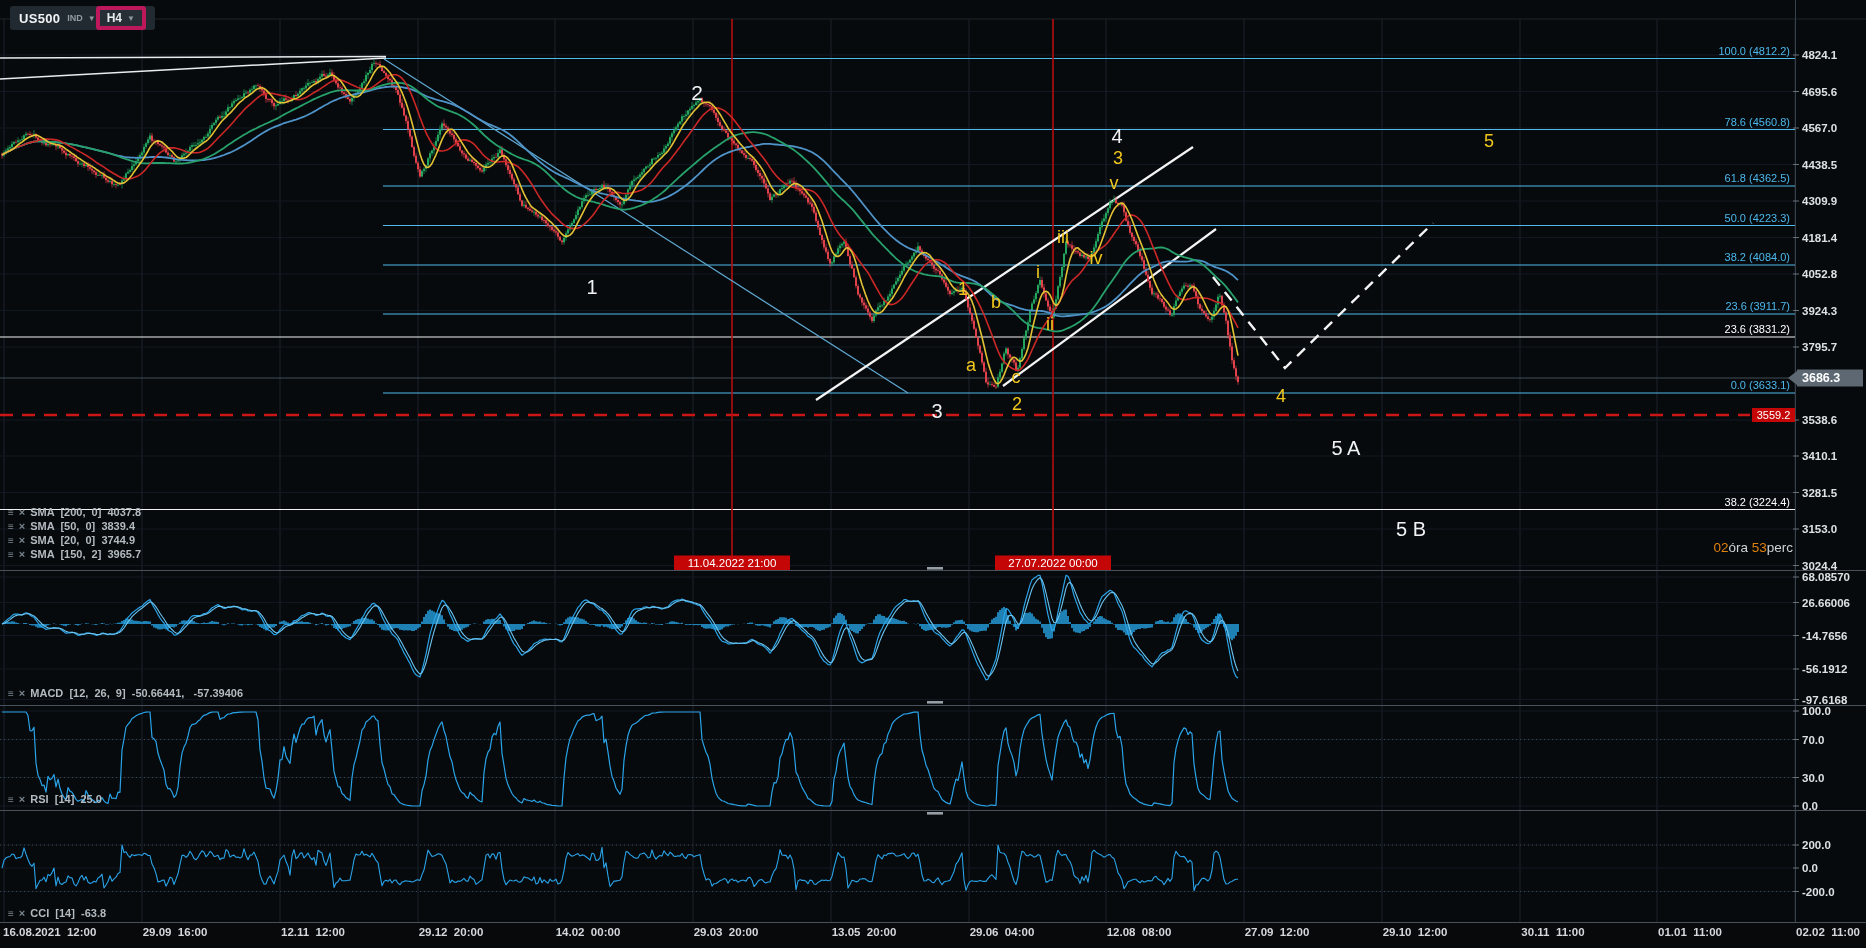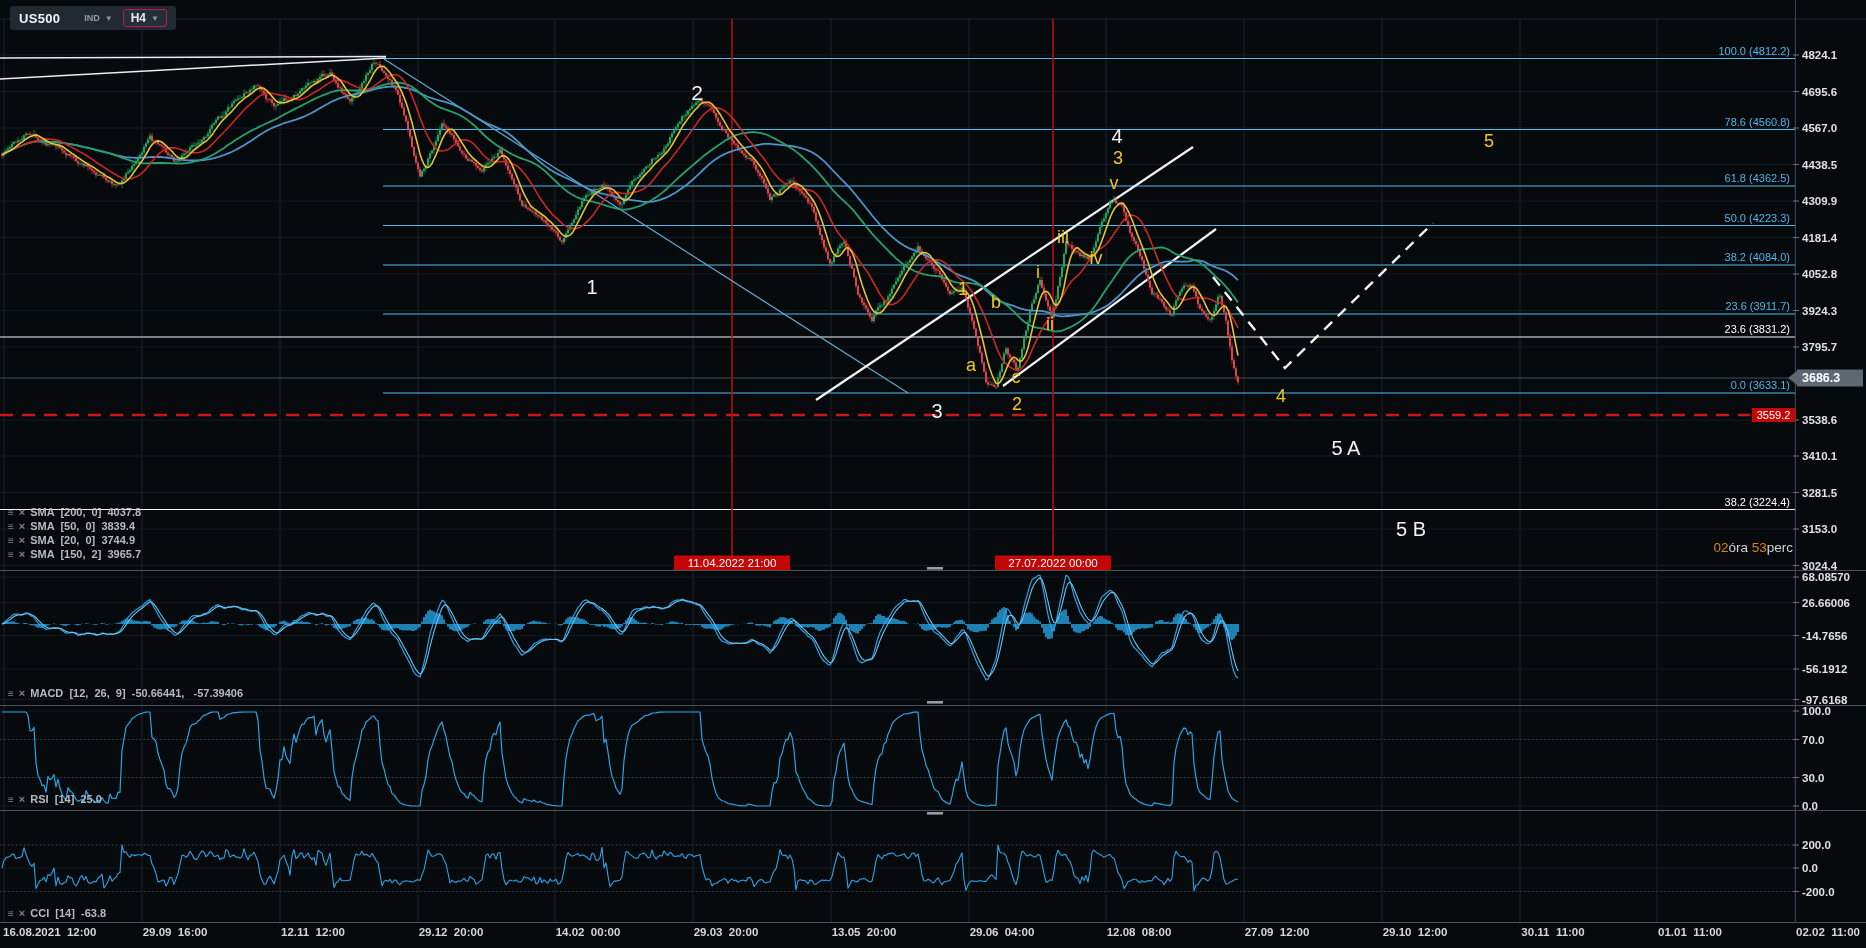--- a/index.html
+++ b/index.html
@@ -1,24 +1,24 @@
 <!DOCTYPE html>
 <html><head>
 <meta charset="utf-8">
 <style>
   html,body{margin:0;padding:0;background:#05080a;}
   #app{position:relative;width:1866px;height:948px;overflow:hidden;background:#060a0c;font-family:"Liberation Sans",sans-serif;}
   #chart-svg{position:absolute;left:0;top:0;}
   #chart-svg text{white-space:pre;}
-  .toolbar{position:absolute;top:6px;left:10px;display:flex;align-items:center;gap:10px;background:#212931;padding:3px 9px;border-radius:3px;height:24px;box-sizing:border-box;}
+  .toolbar{position:absolute;top:6px;left:10px;display:flex;align-items:center;background:#212931;padding:3px 9px;border-radius:3px;height:24px;box-sizing:border-box;}
   .sym-group{display:flex;align-items:center;cursor:pointer;}
   .sym{color:#f2f4f5;font-weight:700;font-size:13px;letter-spacing:.3px;}
-  .ind{color:#939ca4;font-size:9px;font-weight:700;margin-left:24px;}
+  .ind{color:#939ca4;font-size:9px;font-weight:700;margin-left:7px;}
   .caret{color:#8d969e;font-size:8px;margin-left:5px;}
-  .tf-btn{display:flex;align-items:center;border:1px solid #be185d;border-radius:3px;padding:1px 7px;color:#e8ebed;font-size:12px;font-weight:700;background:#262e36;cursor:pointer;}
+  .tf-btn{display:flex;align-items:center;border:4px solid #be185d;border-radius:3px;padding:1px 7px;color:#e8ebed;font-size:12px;font-weight:700;background:#262e36;cursor:pointer;}
   #hud{position:absolute;left:0;top:0;width:100%;height:100%;pointer-events:none;}
   .ind-row{position:absolute;display:flex;align-items:center;gap:5px;color:#b3bac0;font-size:11px;font-weight:700;white-space:pre;pointer-events:auto;}
   .ic{color:#7b858d;font-size:10px;font-weight:400;cursor:pointer;}
   .ic.x{font-weight:700;font-size:11px;}
 </style>
 </head>
 <body>
 
 <div id="app">
   <svg id="chart-svg" width="1866" height="948">

